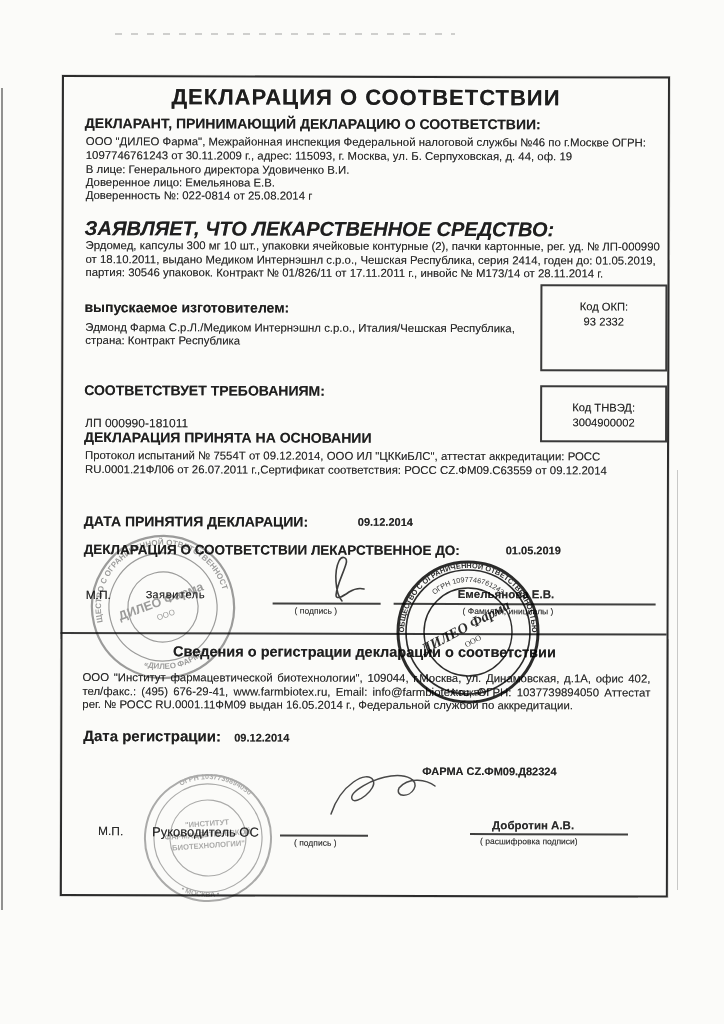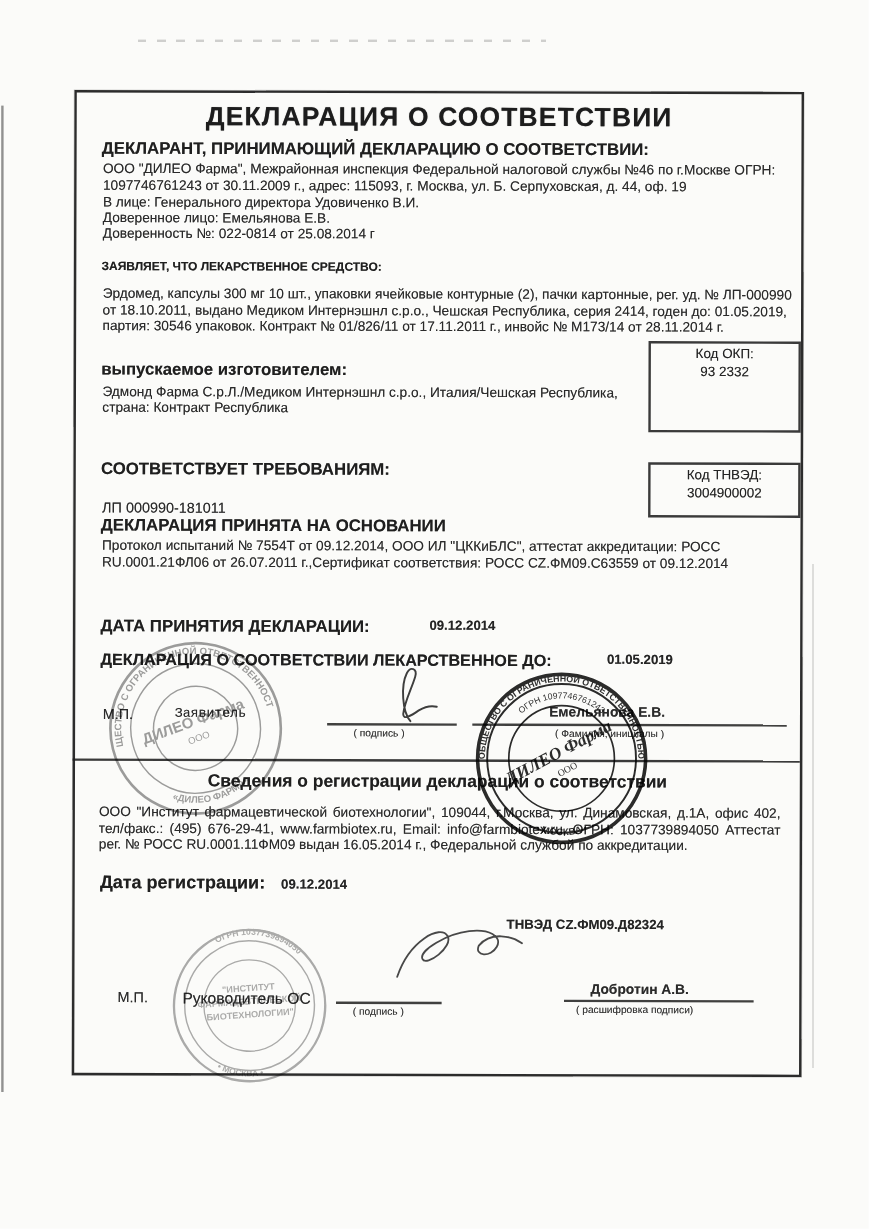--- a/index.html
+++ b/index.html
@@ -18,21 +18,21 @@
   .frame{left:62px;top:75px;width:604px;height:817px;border:2px solid #2c2c2c;
     transform:rotate(.15deg);transform-origin:top left;
     box-shadow:0 0 0 .5px rgba(60,60,60,.25);}
   .frame *{position:absolute;}
   .doc-title{left:0;top:7px;width:100%;text-align:center;font-size:22px;font-weight:bold;
     letter-spacing:1px;color:#1d1d1d;text-shadow:0 0 .6px rgba(0,0,0,.6);}
   .h1{font-weight:bold;font-size:14px;color:#1f1f1f;text-shadow:0 0 .5px rgba(0,0,0,.5);white-space:nowrap;}
   .body-text{font-size:11.4px;line-height:13.6px;color:#2a2a2a;text-shadow:0 0 .4px rgba(0,0,0,.45);}
   .small-val{font-size:11px;font-weight:bold;color:#242424;text-shadow:0 0 .4px rgba(0,0,0,.45);white-space:nowrap;}
   .code-box{border:2px solid #3a3a3a;text-align:center;font-size:11.2px;line-height:15px;
-    color:#242424;padding-top:2px;text-shadow:0 0 .4px rgba(0,0,0,.4);}
+    color:#242424;padding-top:13px;text-shadow:0 0 .4px rgba(0,0,0,.4);}
   .caption{font-size:8.5px;color:#333;white-space:nowrap;text-shadow:0 0 .3px rgba(0,0,0,.4);}
   .sig-line{height:2px;background:#1f1f1f;opacity:.85;}
   .divider{left:-2px;width:606px;height:2px;background:#1f1f1f;opacity:.88;}
   .stamp{mix-blend-mode:multiply;filter:blur(.3px);}
   .stamp svg{position:static;width:100%;height:100%;}
   .signature svg{position:static;width:100%;height:100%;}
   .nowrap{white-space:nowrap;}
 </style>
 </head>
 <body>
@@ -46,21 +46,21 @@
   <div class="abs frame">
 
     <div class="doc-title">ДЕКЛАРАЦИЯ О СООТВЕТСТВИИ</div>
 
     <div class="h1" style="left:21px;top:38px;">ДЕКЛАРАНТ, ПРИНИМАЮЩИЙ ДЕКЛАРАЦИЮ О СООТВЕТСТВИИ:</div>
     <div class="body-text" style="left:22px;top:58px;width:572px;">ООО "ДИЛЕО Фарма", Межрайонная инспекция Федеральной налоговой службы №46 по г.Москве ОГРН: 1097746761243 от 30.11.2009 г., адрес: 115093, г. Москва, ул. Б. Серпуховская, д. 44, оф. 19</div>
     <div class="body-text nowrap" style="left:22px;top:86px;">В лице: Генерального директора Удовиченко В.И.</div>
     <div class="body-text nowrap" style="left:22px;top:99px;">Доверенное лицо: Емельянова Е.В.</div>
     <div class="body-text nowrap" style="left:22px;top:112px;">Доверенность №: 022-0814 от 25.08.2014 г</div>
 
-    <div class="h1" style="left:21px;top:140px;font-size:10px;">ЗАЯВЛЯЕТ, ЧТО ЛЕКАРСТВЕННОЕ СРЕДСТВО:</div>
+    <div class="h1" style="left:21px;top:140px;font-size:20px;font-style:italic;">ЗАЯВЛЯЕТ, ЧТО ЛЕКАРСТВЕННОЕ СРЕДСТВО:</div>
     <div class="body-text" style="left:22px;top:162px;width:578px;">Эрдомед, капсулы 300 мг 10 шт., упаковки ячейковые контурные (2), пачки картонные, рег. уд. № ЛП-000990 от 18.10.2011, выдано Медиком Интернэшнл с.р.о., Чешская Республика, серия 2414, годен до: 01.05.2019, партия: 30546 упаковок. Контракт № 01/826/11 от 17.11.2011 г., инвойс № М173/14 от 28.11.2014 г.</div>
 
     <div class="code-box" style="left:477px;top:206px;width:123px;height:70px;">
       <div style="position:static;">Код ОКП:</div>
       <div style="position:static;">93 2332</div>
     </div>
 
     <div class="h1" style="left:21px;top:222px;">выпускаемое изготовителем:</div>
     <div class="body-text nowrap" style="left:22px;top:244px;">Эдмонд Фарма С.р.Л./Медиком Интернэшнл с.р.о., Италия/Чешская Республика,</div>
     <div class="body-text nowrap" style="left:22px;top:257px;">страна: Контракт Республика</div>
@@ -91,21 +91,21 @@
     <div class="caption" style="left:400px;top:528px;">( Фамилия, инициалы )</div>
 
     <div class="divider" style="top:555px;"></div>
 
     <div class="h1" style="left:0;top:566px;width:100%;text-align:center;font-size:14.5px;white-space:normal;">Сведения о регистрации декларации о соответствии</div>
     <div class="body-text" style="left:20px;top:594px;width:568px;text-align:justify;">ООО "Институт фармацевтической биотехнологии", 109044, г.Москва, ул. Динамовская, д.1А, офис 402, тел/факс.: (495) 676-29-41, www.farmbiotex.ru, Email: info@farmbiotex.ru, ОГРН: 1037739894050 Аттестат рег. № РОСС RU.0001.11ФМ09 выдан 16.05.2014 г., Федеральной службой по аккредитации.</div>
 
     <div class="h1" style="left:21px;top:650px;font-size:15px;">Дата регистрации:</div>
     <div class="small-val" style="left:172px;top:654px;">09.12.2014</div>
 
-    <div class="small-val" style="left:360px;top:687px;">ТНВЭД CZ.ФМ09.Д82324</div>
+    <div class="small-val" style="left:360px;top:687px;">ФАРМА CZ.ФМ09.Д82324</div>
 
     <div class="body-text nowrap" style="left:36px;top:748px;font-size:12px;">М.П.</div>
     <div class="body-text nowrap" style="left:90px;top:748px;font-size:13px;">Руководитель ОС</div>
     <div class="sig-line" style="left:218px;top:757px;width:88px;"></div>
     <div class="caption" style="left:232px;top:760px;">( подпись )</div>
     <div class="body-text nowrap" style="left:430px;top:741px;font-weight:bold;font-size:11.5px;">Добротин А.В.</div>
     <div class="sig-line" style="left:408px;top:755px;width:158px;"></div>
     <div class="caption" style="left:418px;top:758px;">( расшифровка подписи)</div>
 
   </div>

